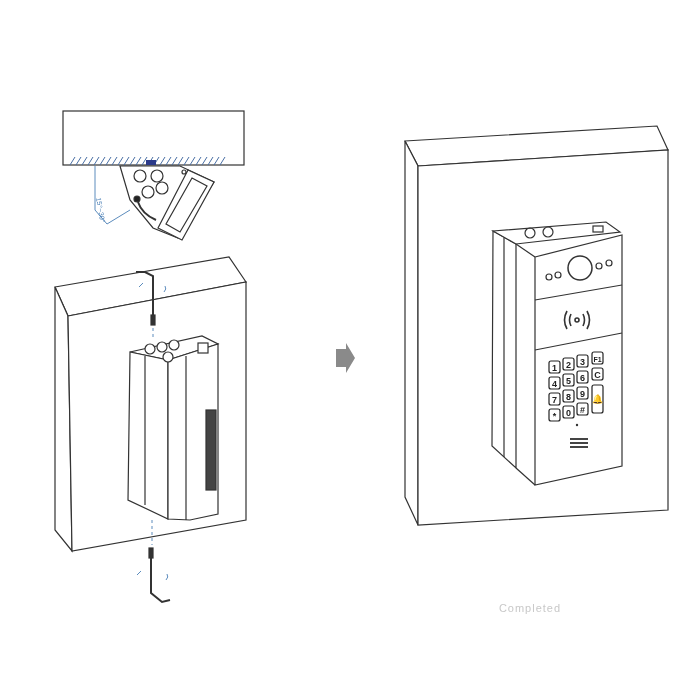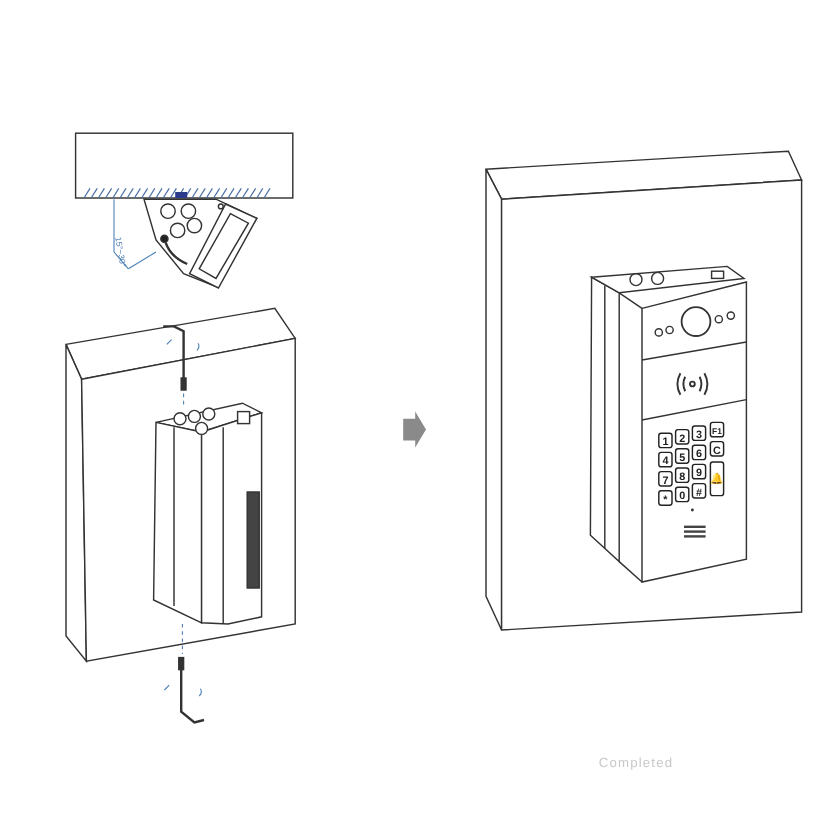--- a/index.html
+++ b/index.html
@@ -1,18 +1,18 @@
 <!DOCTYPE html>
 <html><head>
 <meta charset="utf-8">
 <style>
   html,body{margin:0;padding:0;background:#ffffff;}
   body{width:700px;height:700px;position:relative;overflow:hidden;font-family:"Liberation Sans",sans-serif;}
   svg{position:absolute;left:0;top:0;}
-  .cap{position:absolute;left:470px;top:602px;width:120px;text-align:center;font-size:11px;color:#c8c8c8;letter-spacing:1px;margin-top:28px;}
+  .cap{position:absolute;left:470px;top:602px;width:120px;text-align:center;font-size:11px;color:#c8c8c8;letter-spacing:1px;}
 </style>
 </head>
 <body>
 
 <div>
 <svg width="700" height="700" viewBox="0 0 700 700">
 
   <g stroke="#333" fill="none" stroke-width="1.2">
     <rect x="63" y="111" width="181" height="54" fill="#fff"></rect>
 

